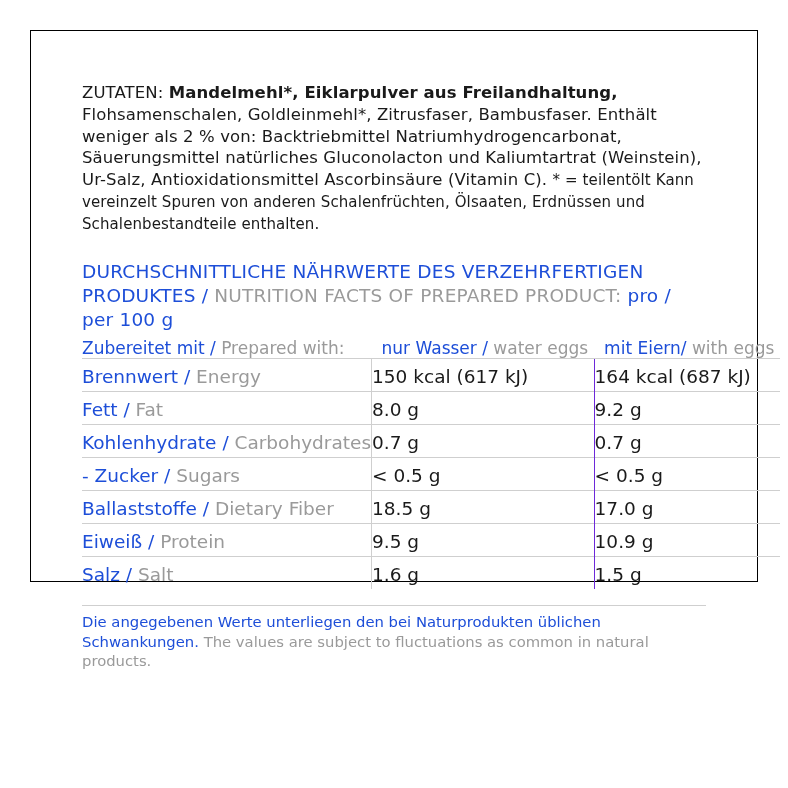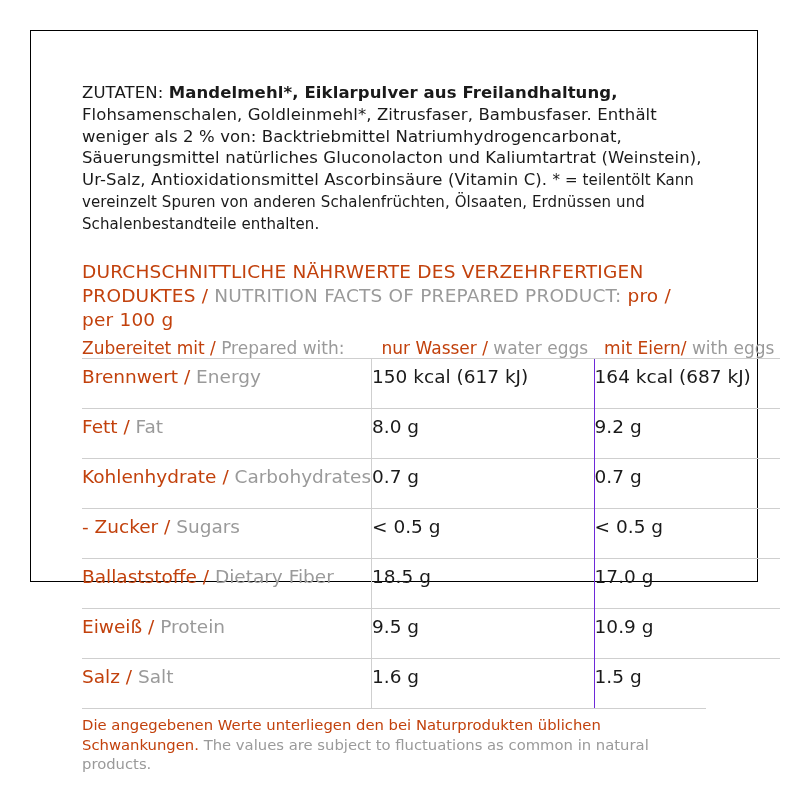--- a/index.html
+++ b/index.html
@@ -55,21 +55,21 @@
   .ing-bold { font-weight: 700; }
   .ing-small { font-size: 15px; }
 
   
   .nutri-head {
     margin-top: 26px;
     font-size: 18.5px;
     line-height: 1.28;
     letter-spacing: 0.2px;
   }
-  .de { color: #c2410c; }
+  .de { color: #1d4ed8; }
   .en { color: #9a9a9a; }
 
   
   table.nutri {
     margin-top: 7px;
     width: 100%;
     border-collapse: collapse;
     font-size: 18.5px;
   }
   table.nutri td, table.nutri th {
@@ -87,38 +87,38 @@
     text-align: left;
   }
   .hdr-row th.col-head {
     text-align: center;
     padding-left: 10px;
     padding-right: 6px;
   }
 
   tr.row td {
     padding-top: 7px;
-    padding-bottom: 21px;
+    padding-bottom: 4px;
     border-top: 1px solid #cfcfcf;
   }
   tr.row:first-of-type td { border-top: 1px solid #cfcfcf; }
 
   td.name { text-align: left; white-space: nowrap; }
   td.val {
     text-align: left;
     white-space: nowrap;
     padding-right: 6px;
     padding-left: 12px;
   }
   td.val.c1 { border-left: 1px solid #cfcfcf; }
   td.val.c2 { border-left: 1px solid #6d28d9; }
 
   .tbl-bottom {
     border-top: 1px solid #cfcfcf;
-    margin-top: 0;
+    margin-top: 16px;
   }
 
   .footnote {
     font-size: 14.8px;
     line-height: 1.3;
     padding-top: 6px;
   }
 </style>
 </head>
 <body>

